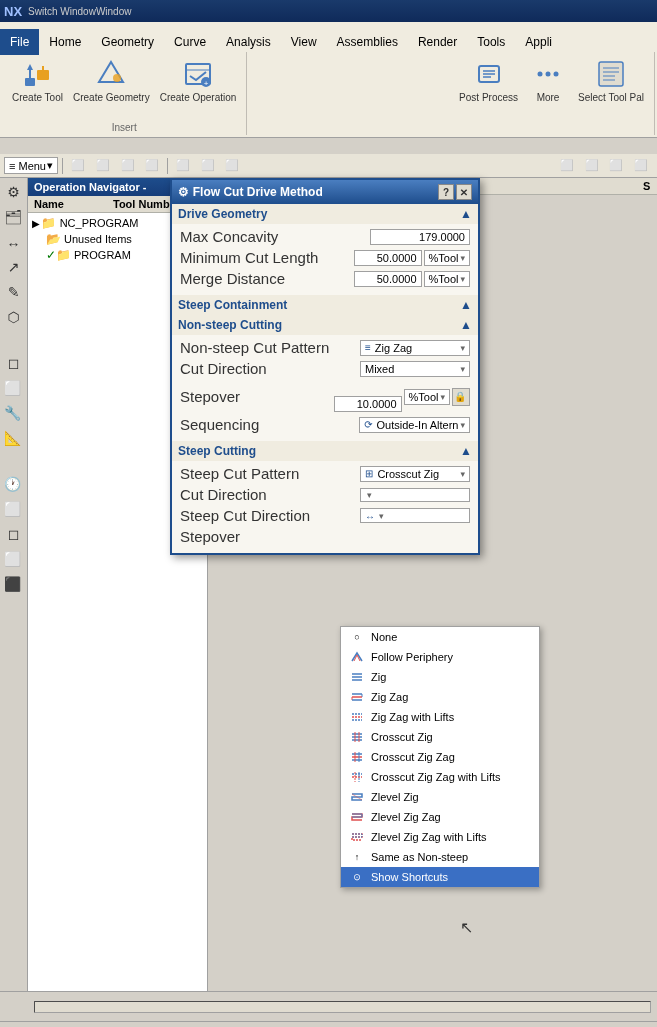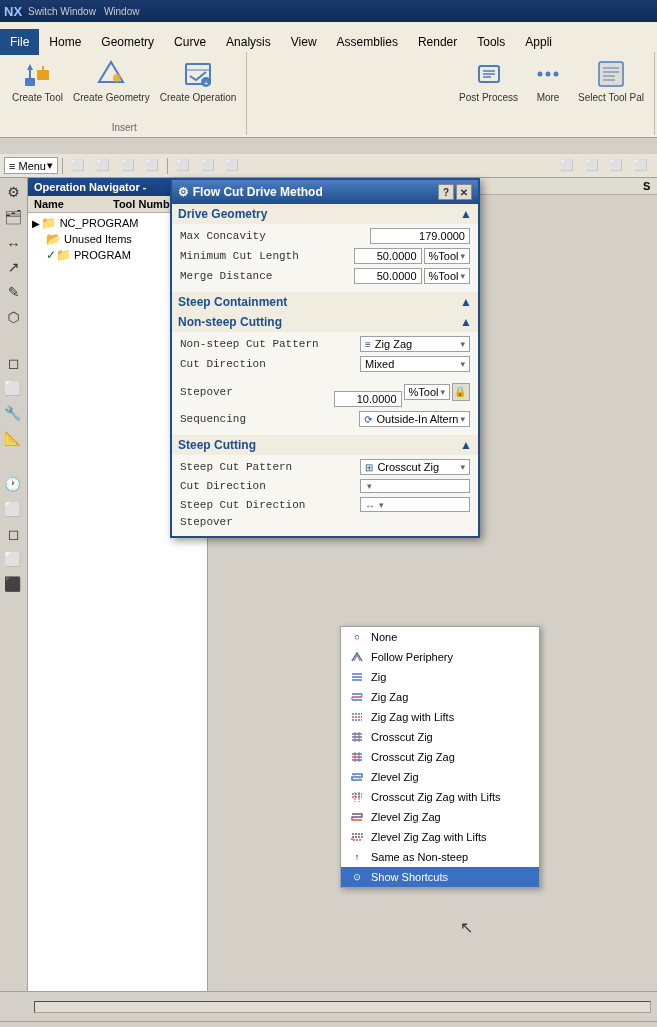--- a/index.html
+++ b/index.html
@@ -46,21 +46,21 @@
     .dialog-title-text { flex: 1; }
     .dialog-title-btns { display: flex; gap: 2px; }
     .dialog-title-btn { width: 16px; height: 16px; background: #e0dcd0; border: 1px solid #888; display: flex; align-items: center; justify-content: center; cursor: pointer; font-size: 10px; color: #333; }
 
     
     .section-header { display: flex; align-items: center; padding: 3px 6px; cursor: pointer; }
     .section-title { color: #1e4d8c; font-size: 12px; font-weight: bold; flex: 1; }
     .section-arrow { color: #1e4d8c; font-size: 12px; }
     .section-content { padding: 4px 8px; background: #f8f6f0; }
     .form-row { display: flex; align-items: center; margin-bottom: 4px; }
-    .form-label { font-size: 11px; color: #333; flex: 1; min-width: 120px; font-family: Liberation Mono, monospace; }
+    .form-label { font-size: 15px; color: #333; flex: 1; min-width: 120px; }
     .form-input { border: 1px solid #a0a0a0; background: #fff; padding: 1px 4px; font-size: 11px; width: 90px; text-align: right; }
     .form-select-btn { display: flex; align-items: center; border: 1px solid #a0a0a0; background: #fff; padding: 1px 4px; font-size: 11px; cursor: pointer; gap: 2px; }
     .form-select-btn .arrow { font-size: 9px; color: #666; }
     .form-group { display: flex; align-items: center; gap: 2px; }
     .lock-btn { width: 18px; height: 18px; border: 1px solid #a0a0a0; background: #e0dcd0; display: flex; align-items: center; justify-content: center; cursor: pointer; font-size: 10px; }
 
     
     .dropdown-menu { position: absolute; top: 448px; left: 340px; width: 200px; background: #fff; border: 1px solid #a0a0a0; box-shadow: 2px 2px 6px rgba(0,0,0,0.3); z-index: 200; }
     .dropdown-item { display: flex; align-items: center; padding: 3px 8px; cursor: pointer; font-size: 11px; gap: 6px; }
     .dropdown-item.highlighted { background: #3a6fc4; color: #fff; }
@@ -81,21 +81,21 @@
     .sep { width: 1px; height: 16px; background: #a0a0a0; margin: 0 2px; }
 
     .col-header-row { display: flex; background: #e0dcd0; border-bottom: 1px solid #b0b0a8; font-size: 11px; font-weight: bold; padding: 1px 0; }
     .col-h { padding: 1px 6px; }
   </style>
 </head>
 <body>
 
 <div class="top-bar">
   <span style="color:#a0c0ff; font-weight:bold; font-size:13px;">NX</span>
-  <div style="flex:1; display:flex; align-items:center; gap:8px;text-align:right;">
+  <div style="flex:1; display:flex; align-items:center; text-align:right;">
     <span style="color:#ccc; font-size:10px;">Switch Window</span>
     <span style="color:#ccc; font-size:10px;">Window</span>
   </div>
 </div>
 
 <div class="menu-bar">
   <div class="menu-item active">File</div>
   <div class="menu-item">Home</div>
   <div class="menu-item">Geometry</div>
   <div class="menu-item">Curve</div>
@@ -469,42 +469,42 @@
           <line x1="5" y1="1" x2="5" y2="11" stroke="#e05050" stroke-width="1"></line>
           <line x1="9" y1="1" x2="9" y2="11" stroke="#4a7ec0" stroke-width="1"></line>
         </svg>
       </span>
       <span class="item-label">Crosscut Zig Zag</span>
     </div>
 
     <div class="dropdown-item">
       <span class="item-icon">
         <svg width="14" height="12" viewBox="0 0 14 12">
-          <path d="M2 3 L12 3 L12 6 L2 6 L2 9 L12 9" stroke="#4a7ec0" stroke-width="1.5" fill="none"></path>
-          <line x1="2" y1="3" x2="12" y2="9" stroke="#e05050" stroke-width="0.8" opacity="0.6"></line>
-        </svg>
-      </span>
-      <span class="item-label">Zlevel Zig</span>
-    </div>
-
-    <div class="dropdown-item">
-      <span class="item-icon">
-        <svg width="14" height="12" viewBox="0 0 14 12">
           <line x1="2" y1="3" x2="12" y2="3" stroke="#4a7ec0" stroke-width="1.5" stroke-dasharray="2,1"></line>
           <line x1="2" y1="6" x2="12" y2="6" stroke="#e05050" stroke-width="1.5" stroke-dasharray="2,1"></line>
           <line x1="5" y1="1" x2="5" y2="11" stroke="#e05050" stroke-width="1" stroke-dasharray="2,1"></line>
           <line x1="9" y1="1" x2="9" y2="11" stroke="#4a7ec0" stroke-width="1" stroke-dasharray="2,1"></line>
         </svg>
       </span>
       <span class="item-label">Crosscut Zig Zag with Lifts</span>
     </div>
 
     <div class="dropdown-item">
       <span class="item-icon">
         <svg width="14" height="12" viewBox="0 0 14 12">
+          <path d="M2 3 L12 3 L12 6 L2 6 L2 9 L12 9" stroke="#4a7ec0" stroke-width="1.5" fill="none"></path>
+          <line x1="2" y1="3" x2="12" y2="9" stroke="#e05050" stroke-width="0.8" opacity="0.6"></line>
+        </svg>
+      </span>
+      <span class="item-label">Zlevel Zig</span>
+    </div>
+
+    <div class="dropdown-item">
+      <span class="item-icon">
+        <svg width="14" height="12" viewBox="0 0 14 12">
           <path d="M2 3 L12 3 L12 6 L2 6 L2 9 L12 9" stroke="#e05050" stroke-width="1.5" fill="none"></path>
           <path d="M2 3 L12 3 L12 6 L2 6" stroke="#4a7ec0" stroke-width="1" fill="none"></path>
         </svg>
       </span>
       <span class="item-label">Zlevel Zig Zag</span>
     </div>
 
     <div class="dropdown-item">
       <span class="item-icon">
         <svg width="14" height="12" viewBox="0 0 14 12">

